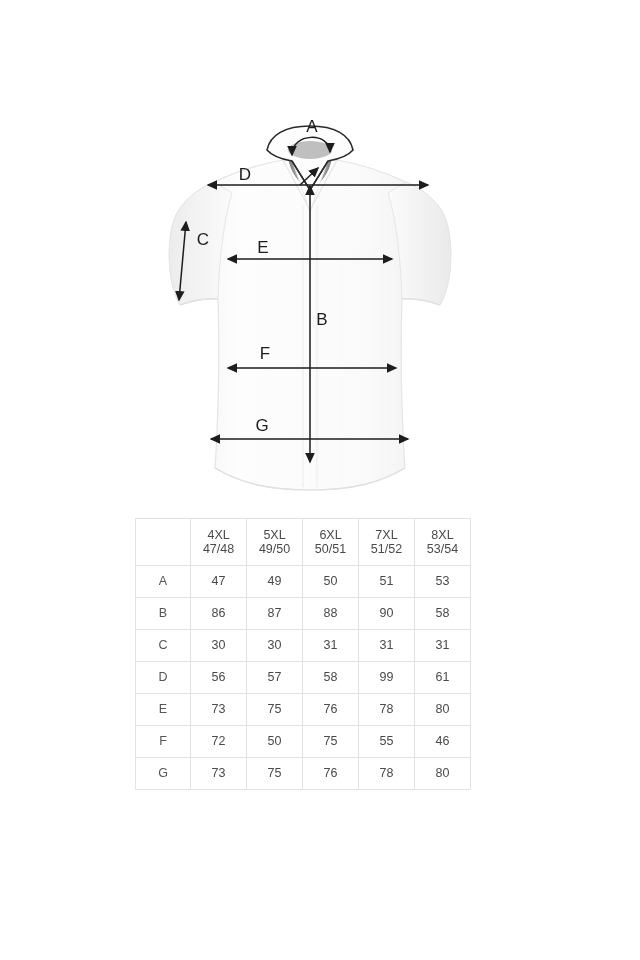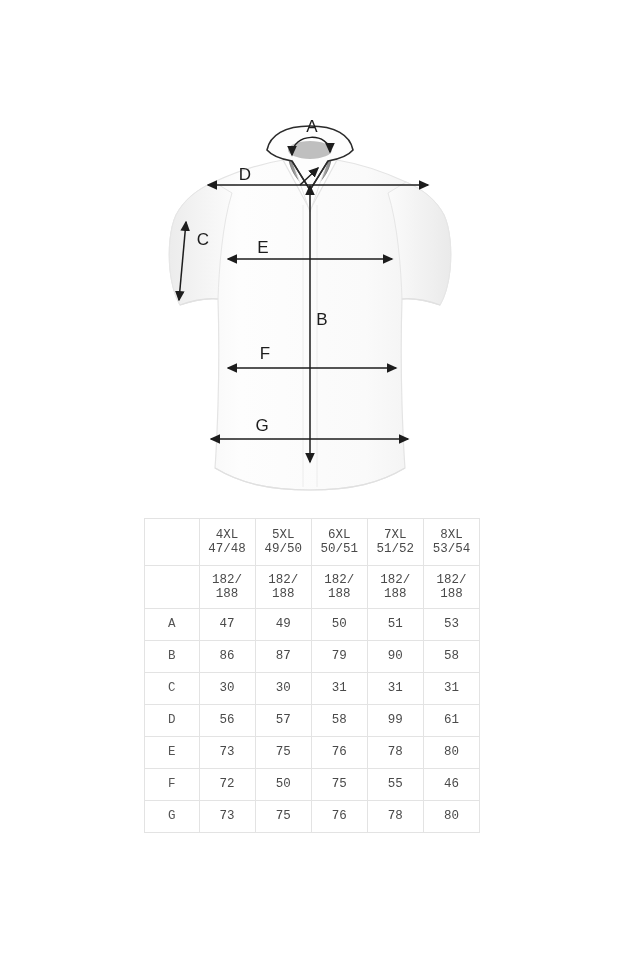--- a/index.html
+++ b/index.html
@@ -34,24 +34,23 @@
     font-family: "Liberation Sans", sans-serif;
     font-size: 17px;
     fill: #1d1d1d;
     text-anchor: middle;
     dominant-baseline: middle;
   }
 
   
   #size-table-wrap {
     position: absolute;
-    left: 144px;
+    left: 135px;
     top: 518px;
     width: 336px;
-    font-family: Liberation Mono, monospace;
   }
   table.size-table {
     border-collapse: collapse;
     width: 336px;
     font-size: 12.5px;
     color: #4a4a4a;
   }
   table.size-table td {
     border: 1px solid #e3e3e3;
     text-align: center;
@@ -209,58 +208,35 @@
         <td class="datacell">
           <span class="cell-line">7XL</span>
           <span class="cell-line">51/52</span>
         </td>
         <td class="datacell">
           <span class="cell-line">8XL</span>
           <span class="cell-line">53/54</span>
         </td>
       </tr>
 
-      <tr class="height-row">
-        <td class="rowhead"></td>
-        <td class="datacell">
-          <span class="cell-line">182/</span>
-          <span class="cell-line">188</span>
-        </td>
-        <td class="datacell">
-          <span class="cell-line">182/</span>
-          <span class="cell-line">188</span>
-        </td>
-        <td class="datacell">
-          <span class="cell-line">182/</span>
-          <span class="cell-line">188</span>
-        </td>
-        <td class="datacell">
-          <span class="cell-line">182/</span>
-          <span class="cell-line">188</span>
-        </td>
-        <td class="datacell">
-          <span class="cell-line">182/</span>
-          <span class="cell-line">188</span>
-        </td>
-      </tr>
 
       <tr>
         <td class="rowhead">A</td>
         <td class="datacell">47</td>
         <td class="datacell">49</td>
         <td class="datacell">50</td>
         <td class="datacell">51</td>
         <td class="datacell">53</td>
       </tr>
 
       <tr>
         <td class="rowhead">B</td>
         <td class="datacell">86</td>
         <td class="datacell">87</td>
-        <td class="datacell">79</td>
+        <td class="datacell">88</td>
         <td class="datacell">90</td>
         <td class="datacell">58</td>
       </tr>
 
       <tr>
         <td class="rowhead">C</td>
         <td class="datacell">30</td>
         <td class="datacell">30</td>
         <td class="datacell">31</td>
         <td class="datacell">31</td>

